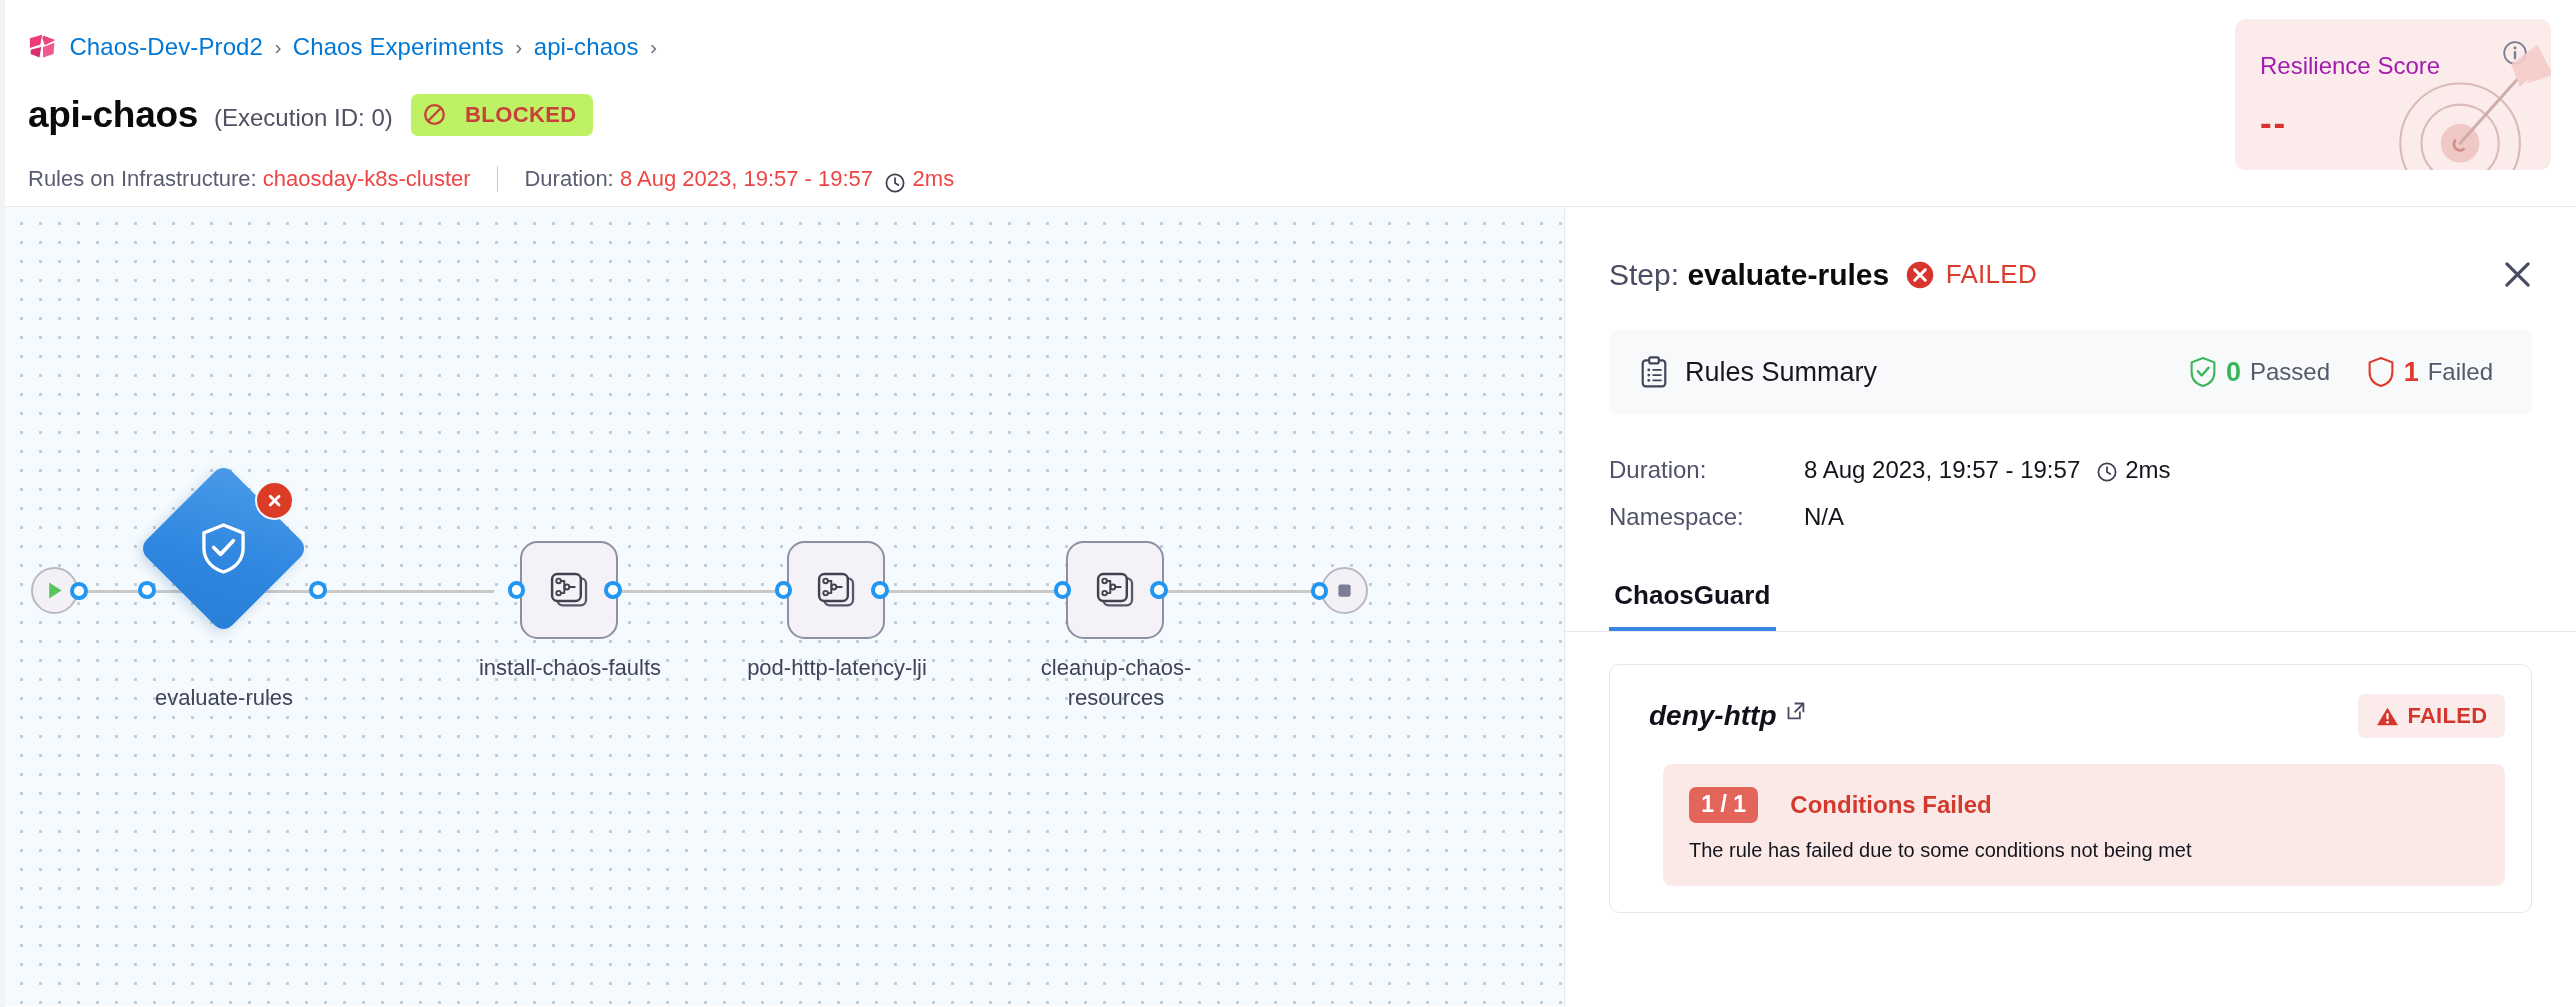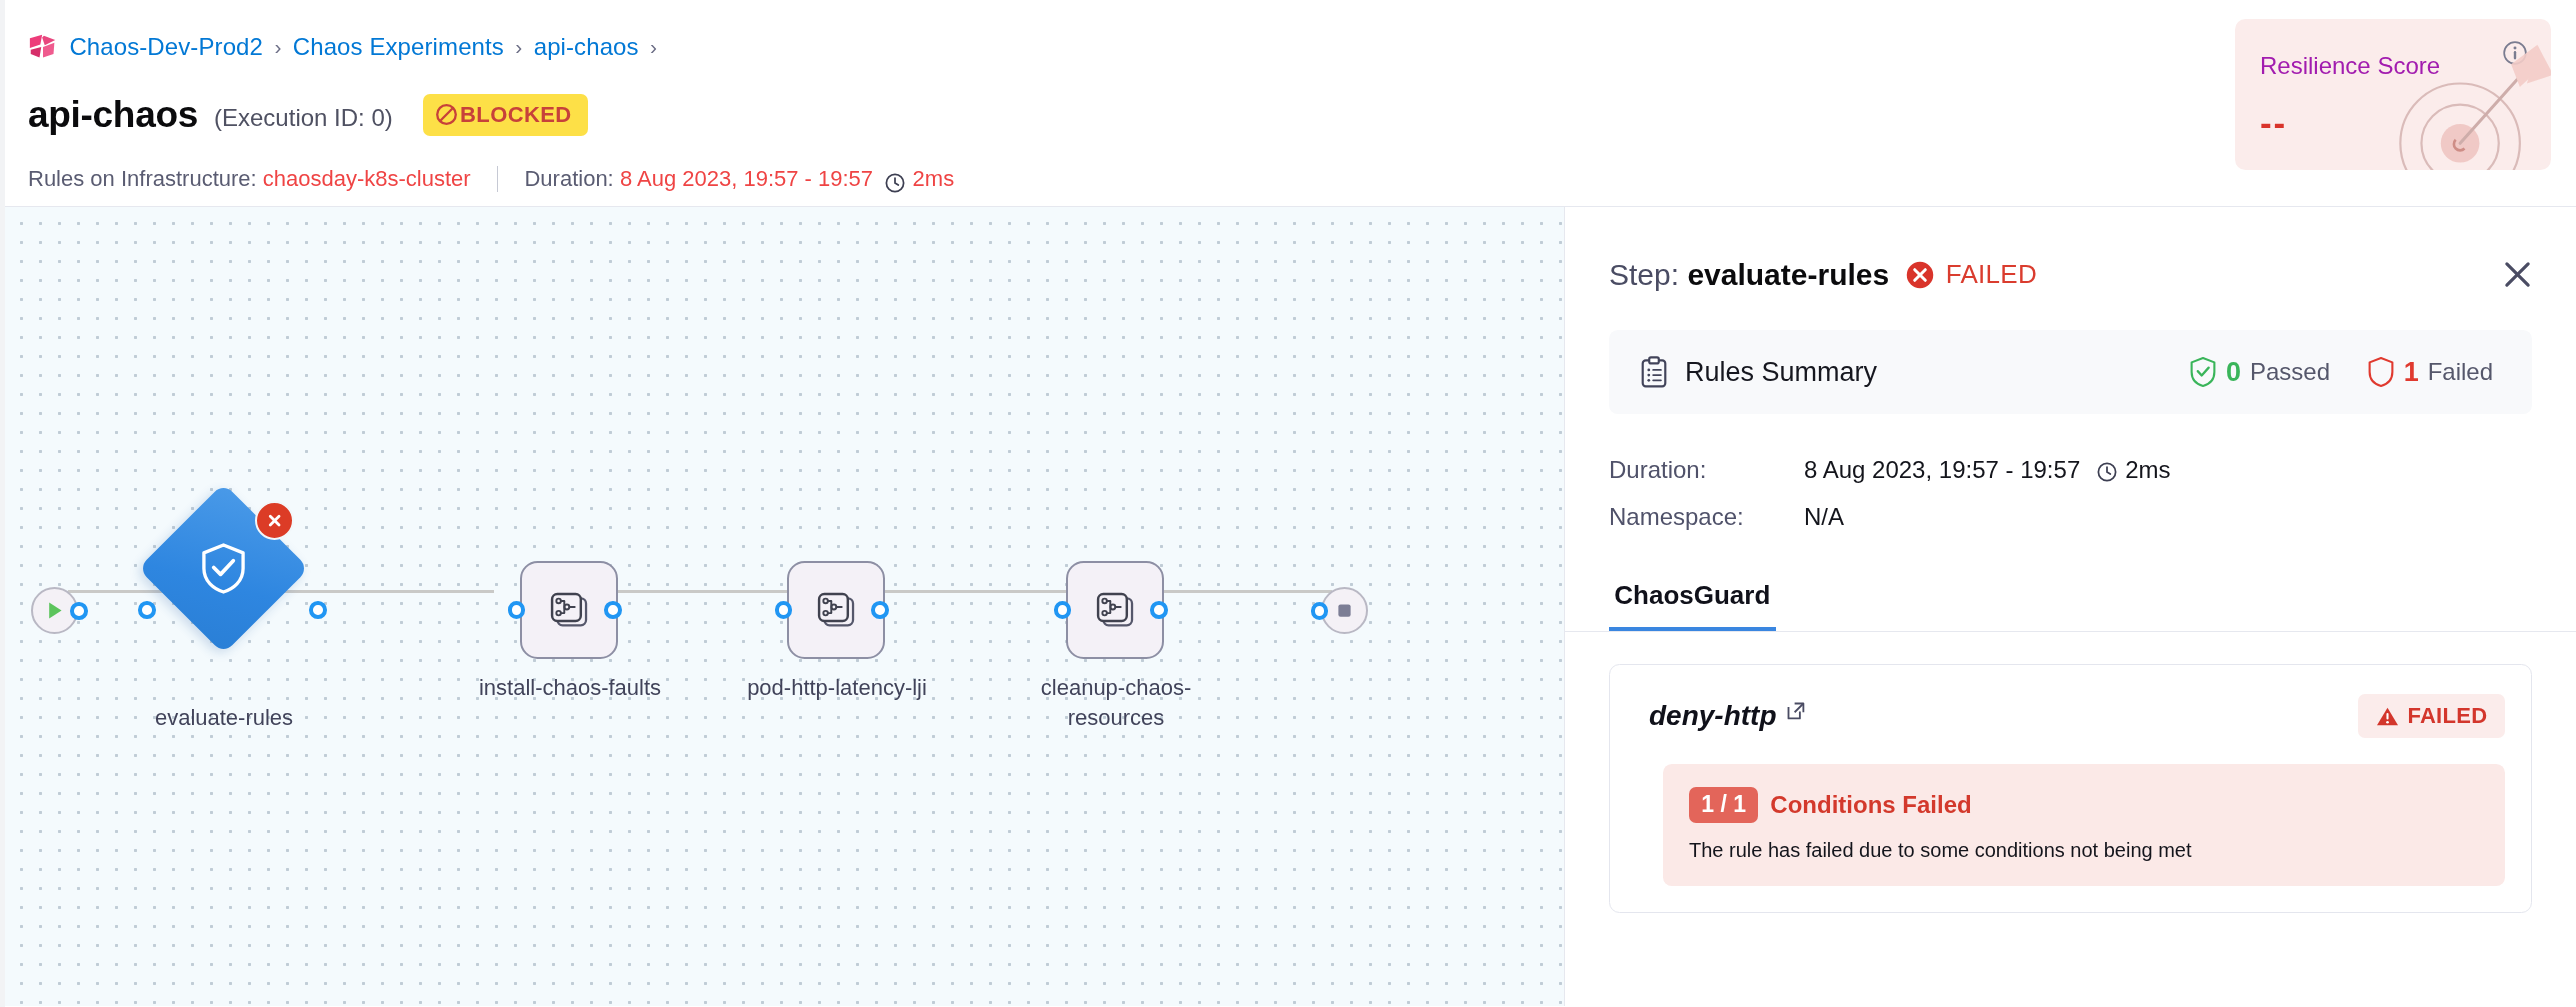--- a/index.html
+++ b/index.html
@@ -56,25 +56,25 @@
   }
   .exec-id {
     font-size: 24px;
     color: #4f5162;
     position: relative;
     top: 3.5px;
   }
   .status-pill {
     display: flex;
     align-items: center;
-    gap: 2px;
-    background: #fde047;
+    gap: 19px;
+    background: #bef264;
     border-radius: 7px;
     padding: 8px 16px 8px 12.3px;
-    margin-left: 14px;
+    margin-left: 2px;
   }
   .status-pill .txt {
     font-size: 22px;
     font-weight: bold;
     color: #c7413a;
     letter-spacing: 0.4px;
   }
   .blocked-ico { width: 23px; height: 23px; flex:none; }
 
   .meta-row {
@@ -126,21 +126,21 @@
     background-position: 7px 7px;
     overflow: hidden;
   }
 
   .edge {
     position: absolute;
     height: 2.6px;
     background: #c9c9c7;
     top: 383px;
   }
-  .node { position: absolute; margin-top: 20px; }
+  .node { position: absolute; }
   .node-label {
     position: absolute;
     width: 220px;
     text-align: center;
     font-size: 22px;
     color: #41435a;
     line-height: 1.35;
   }
 
   .endpoint-circle {
@@ -266,21 +266,21 @@
   }
   .rule-badge .txt { font-size: 22px; font-weight: bold; color: #d3362c; letter-spacing: 0.3px; }
   .warn-ico { width: 23px; height: 21px; }
 
   .cond-box {
     margin: 23px 26px 26px 53px;
     background: #fbe9e7;
     border-radius: 8.8px;
     padding: 23px 26px 24.6px 26px;
   }
-  .cond-top { display: flex; align-items: center; gap: 12px; }
+  .cond-top { display: flex; align-items: center; gap: 32px; }
   .cond-pill {
     background: #e3655a; color: #ffffff;
     font-size: 23px; font-weight: bold;
     border-radius: 7px; padding: 4.4px 12.3px;
   }
   .cond-label { font-size: 24px; color: #d3392c; font-weight: bold; }
   .cond-text { margin-top: 16px; font-size: 20px; color: #14151c; }
 
   .view-cond {
     border-top: 1.8px solid #eceef4;

